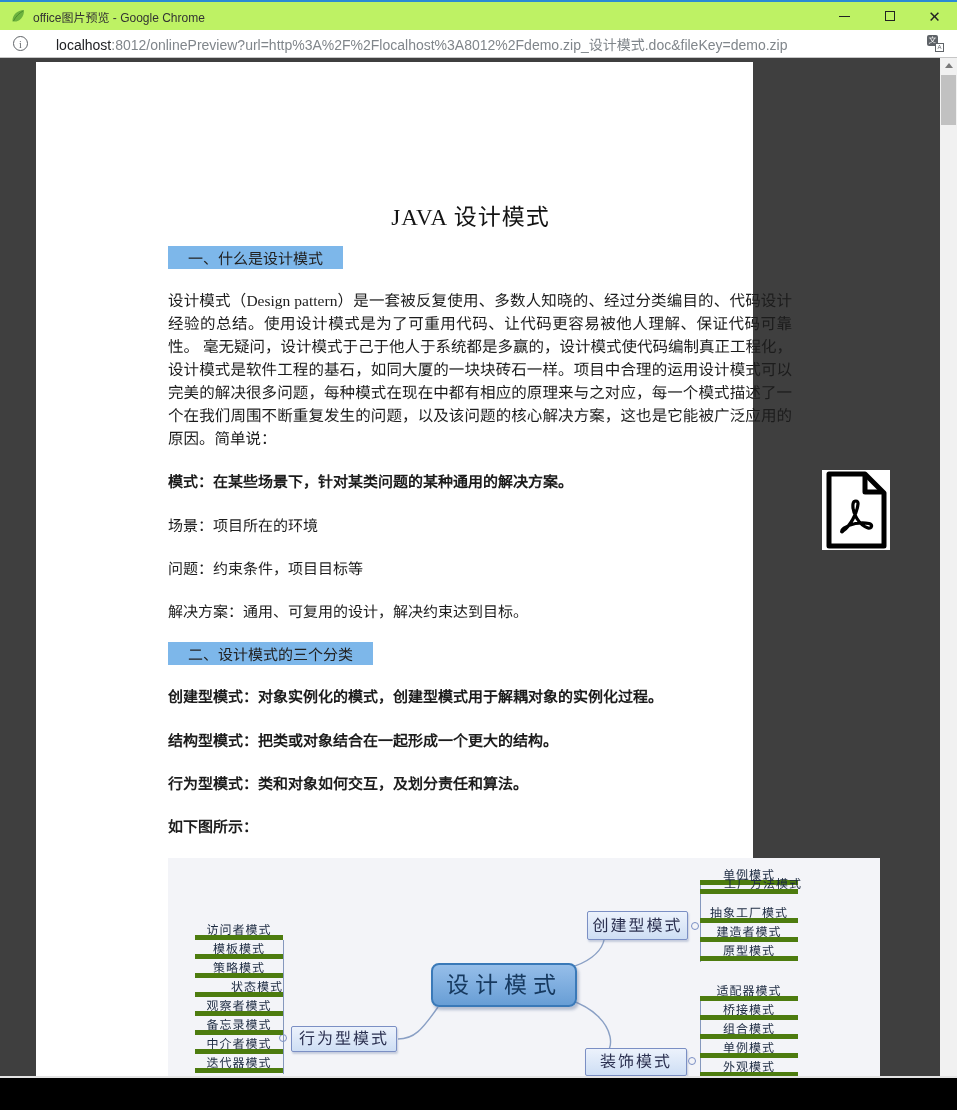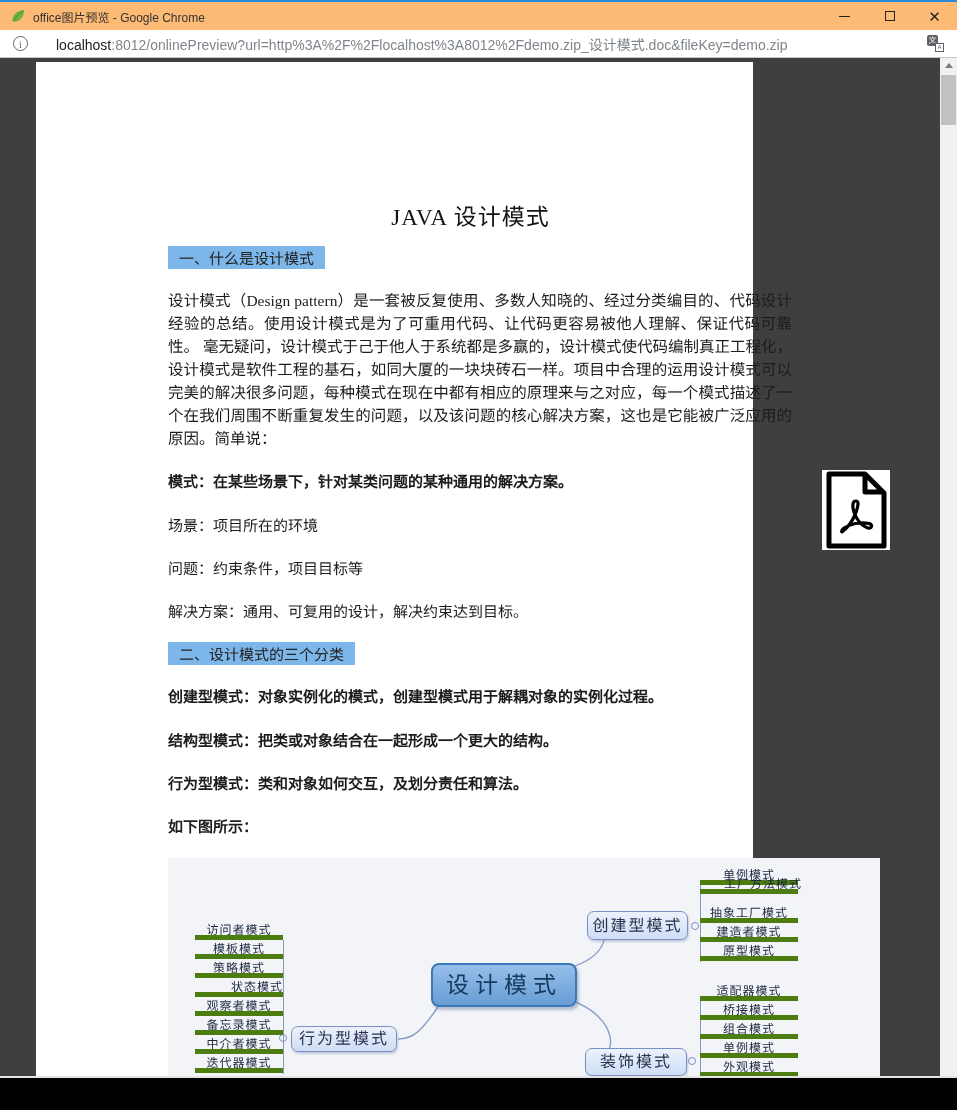--- a/index.html
+++ b/index.html
@@ -4,21 +4,21 @@
 <style>
   html,body{margin:0;padding:0;}
   body{
     width:957px;height:1110px;position:relative;background:#000;
     font-family:"Liberation Sans",sans-serif;overflow:hidden;
   }
   .window{position:absolute;left:0;top:0;width:957px;height:1076px;background:#3f3f3f;}
 
   
   .titlebar{
-    position:absolute;left:0;top:0;width:957px;height:30px;background:#fdba74;
+    position:absolute;left:0;top:0;width:957px;height:30px;background:#bef264;
     border-top:2px solid #2a8ad6;box-sizing:border-box;display:flex;align-items:center;
   }
   .favicon{width:16px;height:16px;margin-left:10px;flex:0 0 auto;}
   .win-title{font-size:12px;color:#333;margin-left:7px;flex:1 1 auto;white-space:nowrap;}
   .win-btn{width:45px;height:28px;display:flex;align-items:center;justify-content:center;flex:0 0 auto;}
   .glyph-min{display:block;width:11px;height:1px;background:#222;}
   .glyph-max{display:block;width:10px;height:10px;border:1px solid #222;box-sizing:border-box;}
   .glyph-close{font-size:15px;color:#222;line-height:1;}
 
   
@@ -40,42 +40,42 @@
   }
   .translate-icon .t-small{
     position:absolute;right:0;bottom:0;width:9px;height:9px;background:#fff;border:1px solid #5f6368;
     box-sizing:border-box;color:#5f6368;font-size:6px;line-height:7px;text-align:center;
   }
 
   
   .content{position:absolute;left:0;top:58px;width:957px;height:1018px;background:#3f3f3f;overflow:hidden;}
   .page{position:absolute;left:36px;top:4px;width:717px;height:1014px;background:#fff;font-family:"Liberation Serif",serif;}
   .doc-title{position:absolute;left:0;top:136px;width:869px;text-align:center;font-size:23px;color:#141414;letter-spacing:1px;margin:0;font-weight:500;}
-  .hl-heading{position:absolute;left:132px;font-size:15px;color:#222;background:#7db7ea;padding:1px 11px;white-space:nowrap;}
+  .hl-heading{position:absolute;left:132px;font-size:15px;color:#222;background:#7db7ea;padding:1px 20px;white-space:nowrap;}
   .para{position:absolute;left:132px;width:624px;font-size:15.5px;line-height:23px;color:#1c1c1c;text-align:justify;margin:0;}
   .line{position:absolute;left:132px;width:640px;font-size:15px;color:#1c1c1c;white-space:nowrap;margin:0;}
   .b{font-weight:bold;}
 
   
   .pdf-btn{position:absolute;left:786px;top:408px;width:68px;height:80px;background:#fff;cursor:pointer;}
 
   
   .scrollbar{position:absolute;right:0;top:0;width:17px;height:1018px;background:#f1f1f1;}
   .sb-up{position:absolute;left:0;top:0;width:17px;height:15px;display:flex;align-items:center;justify-content:center;}
   .sb-up .tri{width:0;height:0;border-left:4px solid transparent;border-right:4px solid transparent;border-bottom:5px solid #7a7a7a;}
   .sb-thumb{position:absolute;left:1px;top:17px;width:15px;height:50px;background:#c1c1c1;}
 
   
   .mindmap{position:absolute;left:132px;top:796px;width:712px;height:218px;background:#f3f4f8;overflow:hidden;font-family:"Liberation Sans",sans-serif;}
   .mm-svg{position:absolute;left:0;top:0;pointer-events:none;}
   .mm-item{position:absolute;height:19px;line-height:18px;font-size:12px;text-align:center;color:#1c2a40;
     border-bottom:5px solid #4d7c0f;letter-spacing:1px;white-space:nowrap;box-sizing:border-box;}
   .mm-left{left:27px;width:88px;}
   .mm-right{left:532px;width:98px;}
-  .mm-branch{position:absolute;border:1px solid #7b8fc4;border-radius:7px;
+  .mm-branch{position:absolute;border:1px solid #7b8fc4;border-radius:2px;
     background:linear-gradient(#ecf2fc,#cedef4);text-align:center;color:#2b3050;
     font-size:16px;letter-spacing:2px;box-sizing:border-box;box-shadow:1px 2px 2px rgba(110,130,170,.35);}
   .mm-center{position:absolute;left:263px;top:105px;width:146px;height:44px;border:2px solid #3a79b8;border-radius:8px;
     background:linear-gradient(#96bee9,#689ed5);text-align:center;line-height:40px;font-size:23px;letter-spacing:6px;
     color:#16395f;box-sizing:border-box;box-shadow:2px 3px 3px rgba(90,110,150,.4);}
   .mm-circle{position:absolute;width:8px;height:8px;border:1px solid #7b8fc4;border-radius:50%;background:#f3f4f8;box-sizing:border-box;}
   .mm-bracket{position:absolute;width:1px;background:#8598bd;}
 </style>
 </head>
 <body>

